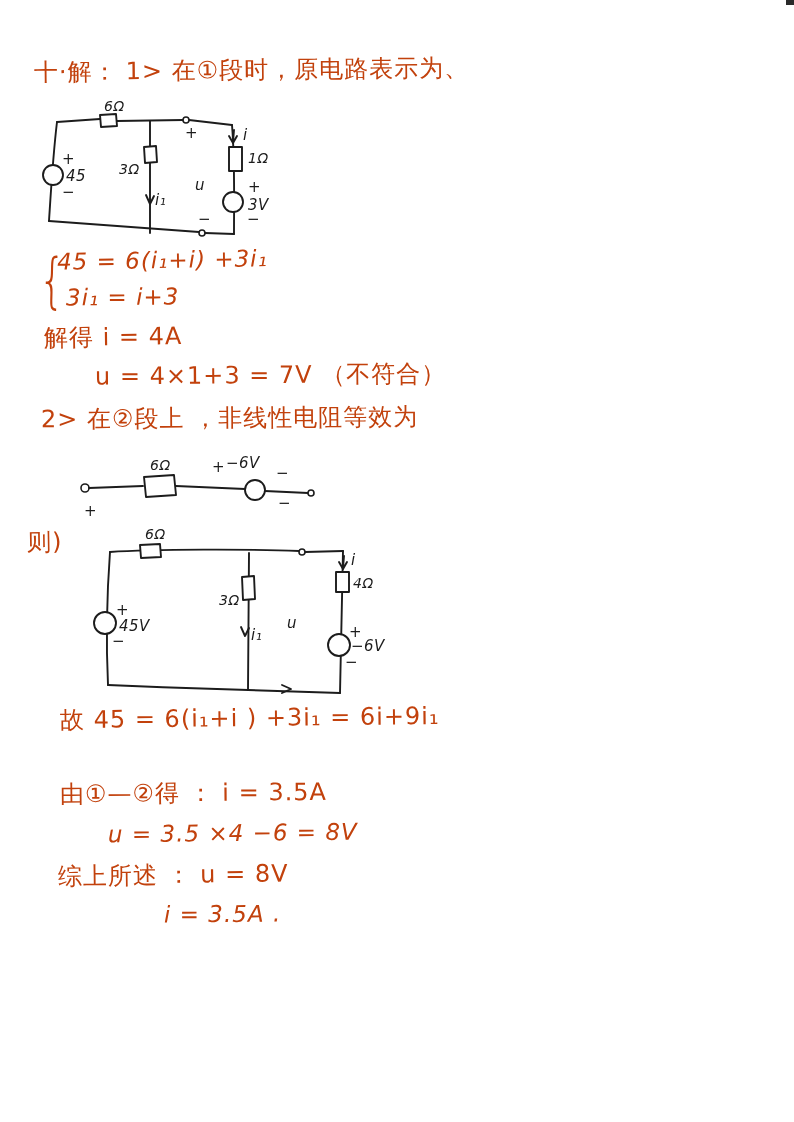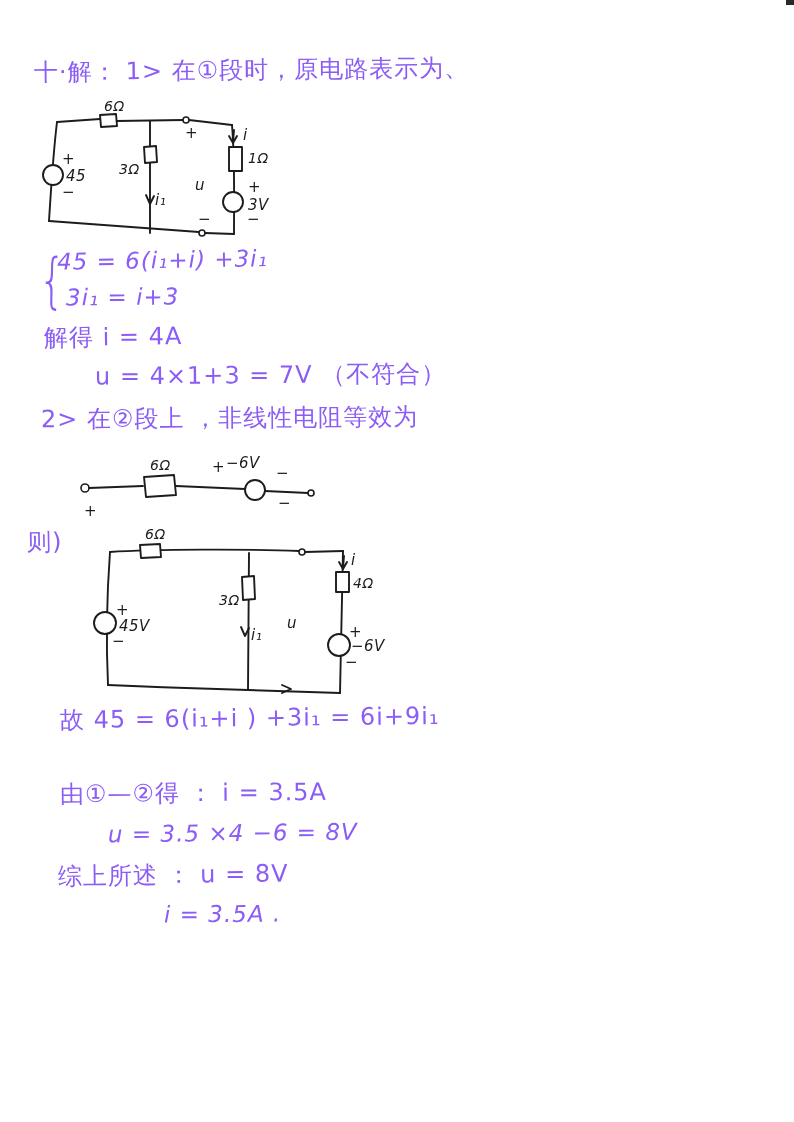--- a/index.html
+++ b/index.html
@@ -1,18 +1,18 @@
 <!DOCTYPE html>
 <html><head>
 <meta charset="utf-8">
 <style>
   html,body{margin:0;padding:0;background:#e8e8e8;}
   .page{
     position:relative;width:794px;height:1122px;background:#ffffff;
-    overflow:hidden;font-family:"DejaVu Sans",sans-serif;color:#8b5cf6;
+    overflow:hidden;font-family:"DejaVu Sans",sans-serif;color:#c2410c;
   }
   .line{position:absolute;white-space:nowrap;}
   .math{font-style:italic;font-size:23px;letter-spacing:1px;}
   .mixed{font-size:24px;letter-spacing:1px;}
   .mixed .m, .math{font-style:italic;}
   .brace{position:absolute;font-size:60px;font-weight:100;transform:scaleX(.7) rotate(2deg);line-height:1;}
   .label-gap{margin-right:8px;}
   svg.circ{position:absolute;overflow:visible;}
   svg .wire, svg .sym{stroke:#1c1c1c;stroke-width:1.9;fill:none;stroke-linecap:round;stroke-linejoin:round;}
   svg .boxsym{stroke:#1c1c1c;stroke-width:1.9;fill:#ffffff;stroke-linejoin:round;}

